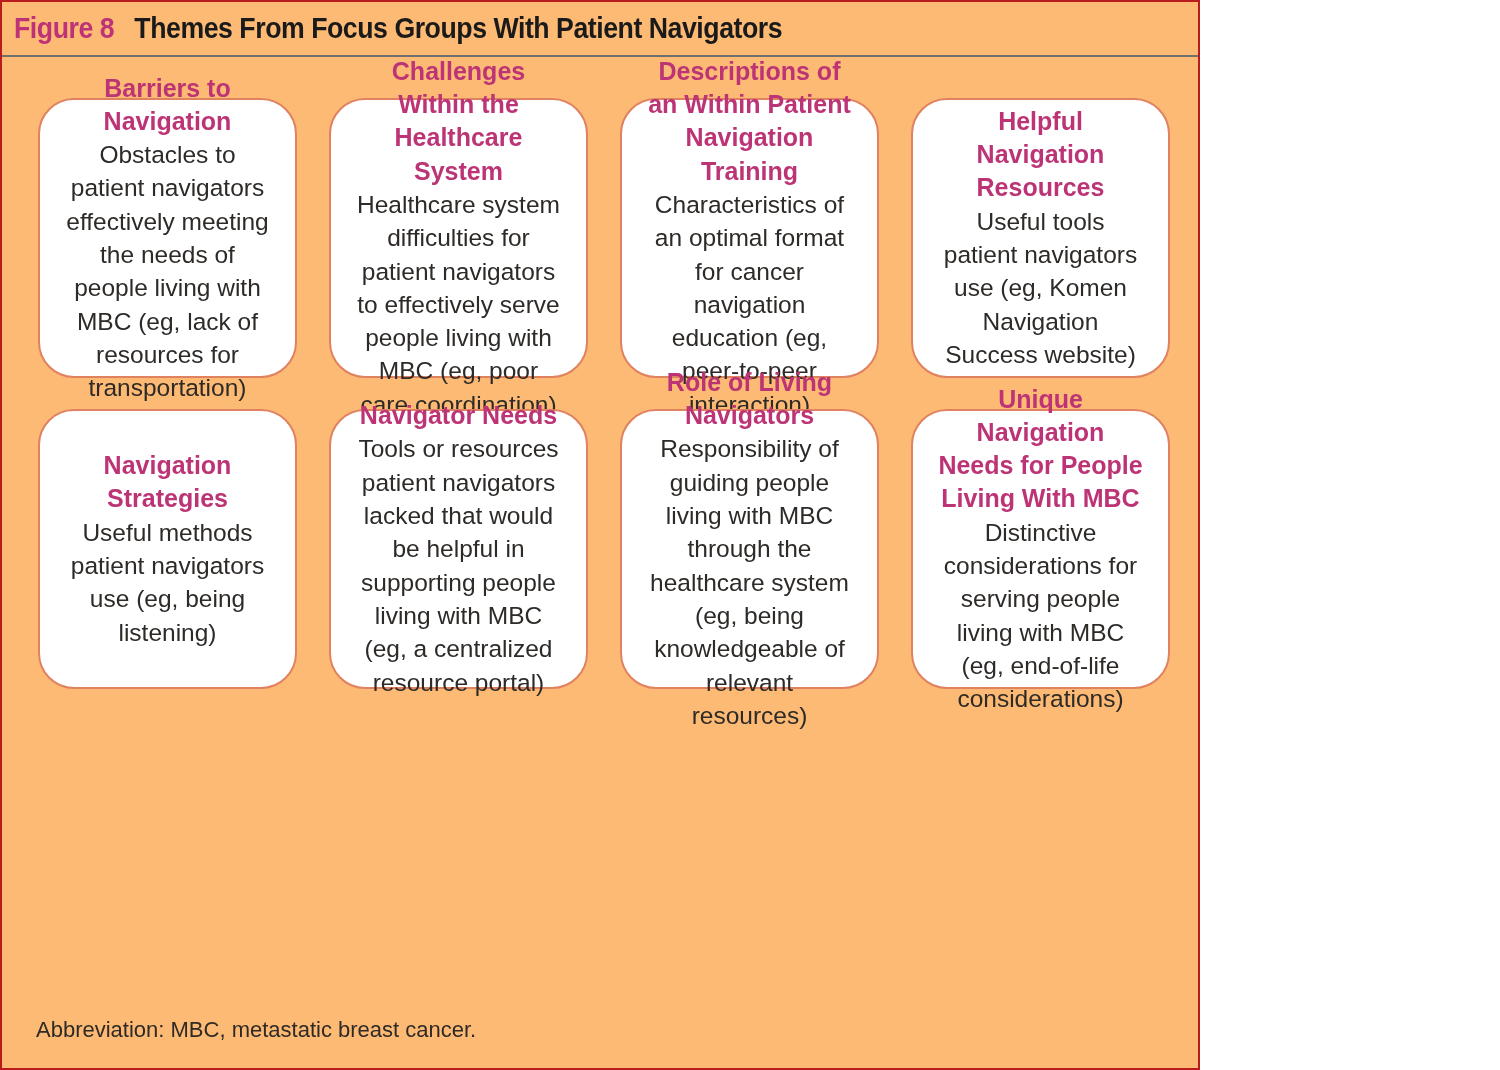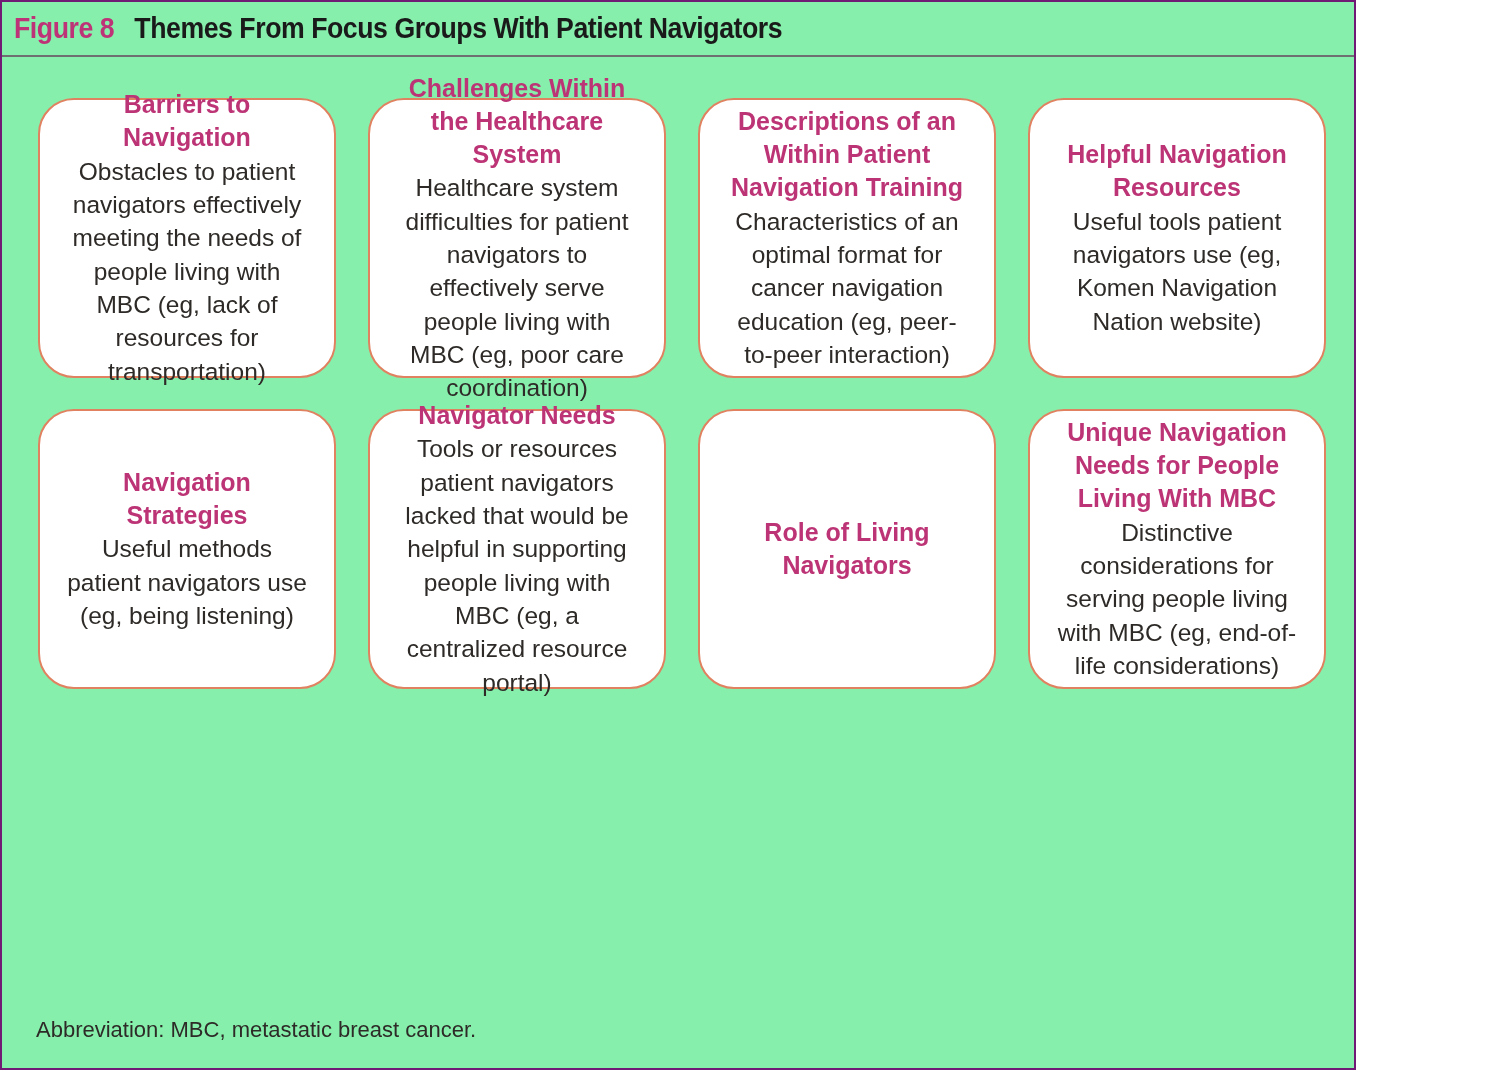--- a/index.html
+++ b/index.html
@@ -3,25 +3,25 @@
 <meta charset="utf-8">
 <style>
   html, body {
     margin: 0;
     padding: 0;
     background: #ffffff;
     font-family: "Liberation Sans", sans-serif;
   }
   .figure-frame {
     position: relative;
-    width: 1356px;
+    width: 1200px;
     height: 1070px;
     box-sizing: border-box;
-    border: 2px solid #701a75;
-    background: #86efac;
+    border: 2px solid #b91c1c;
+    background: #fdba74;
     overflow: hidden;
   }
   .figure-header {
     height: 55px;
     box-sizing: border-box;
     border-bottom: 2px solid #6e6f71;
     display: flex;
     align-items: center;
     padding-left: 12px;
     overflow: hidden;
@@ -106,36 +106,37 @@
       <div class="box-body">Healthcare system difficulties for patient navigators to effectively serve people living with MBC (eg, poor care coordination)</div>
     </div>
 
     <div class="theme-box">
       <div class="box-title">Descriptions of an Within Patient Navigation Training</div>
       <div class="box-body">Characteristics of an optimal format for cancer navigation education (eg, peer-to-peer interaction)</div>
     </div>
 
     <div class="theme-box">
       <div class="box-title">Helpful Navigation Resources</div>
-      <div class="box-body">Useful tools patient navigators use (eg, Komen Navigation Nation website)</div>
+      <div class="box-body">Useful tools patient navigators use (eg, Komen Navigation Success website)</div>
     </div>
 
     <div class="theme-box">
       <div class="box-title">Navigation Strategies</div>
       <div class="box-body">Useful methods patient navigators use (eg, being listening)</div>
     </div>
 
 
     <div class="theme-box">
       <div class="box-title">Navigator Needs</div>
       <div class="box-body">Tools or resources patient navigators lacked that would be helpful in supporting people living with MBC (eg, a centralized resource portal)</div>
     </div>
 
     <div class="theme-box">
       <div class="box-title">Role of Living Navigators</div>
+      <div class="box-body">Responsibility of guiding people living with MBC through the healthcare system (eg, being knowledgeable of relevant resources)</div>
     </div>
 
     <div class="theme-box">
       <div class="box-title">Unique Navigation Needs for People Living With MBC</div>
       <div class="box-body">Distinctive considerations for serving people living with MBC (eg, end-of-life considerations)</div>
     </div>
 
   </div>
 
   <div class="footnote">Abbreviation: MBC, metastatic breast cancer.</div>

